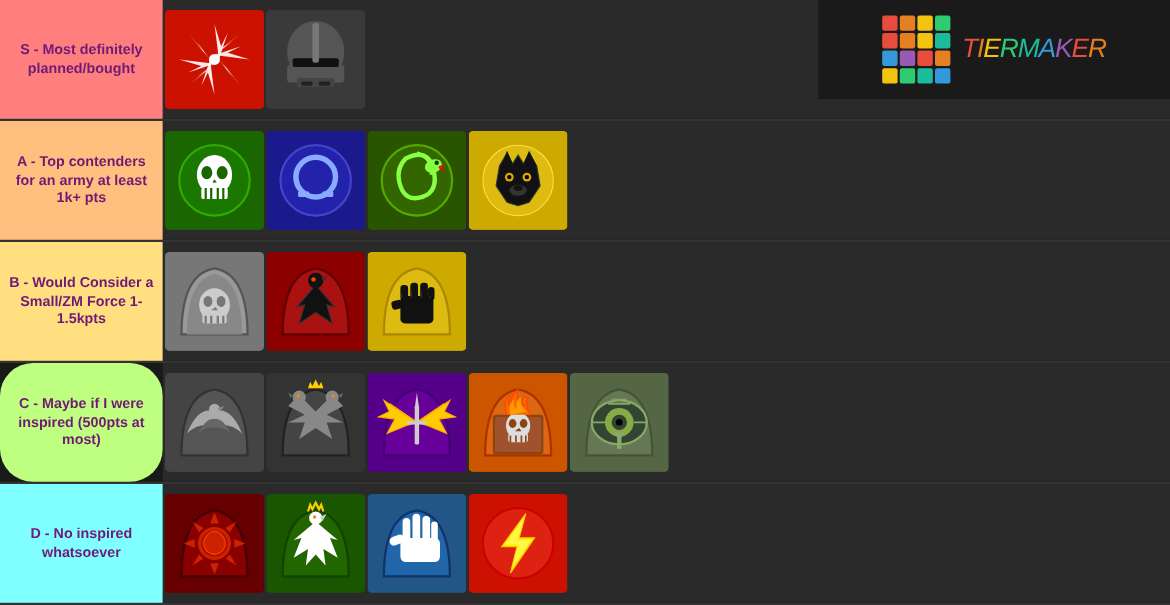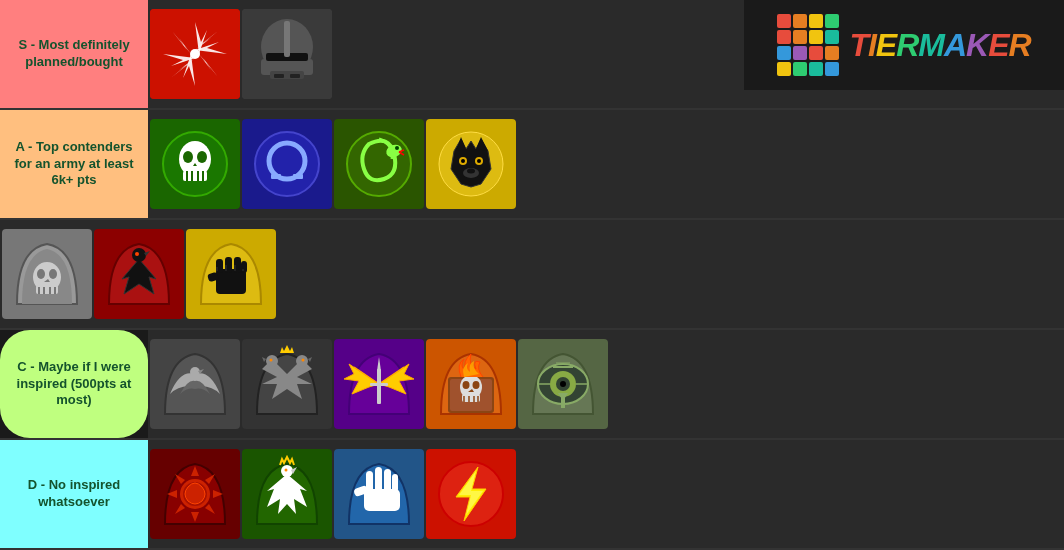--- a/index.html
+++ b/index.html
@@ -27,21 +27,21 @@
 
     .tier-label {
       width: 148px;
       min-width: 148px;
       display: flex;
       align-items: center;
       justify-content: center;
       text-align: center;
       font-size: 13px;
       font-weight: bold;
-      color: #14532d;
+      color: #701a75;
       padding: 6px;
       line-height: 1.3;
     }
 
     .tier-s .tier-label { background: #ff7f7f; }
     .tier-a .tier-label { background: #ffbf7f; }
     .tier-b .tier-label { background: #ffdf7f; }
     .tier-c .tier-label { background: #bfff7f; border-radius: 30px; }
     .tier-d .tier-label { background: #7fffff; }
 
@@ -89,22 +89,22 @@
       grid-template-columns: repeat(4, 14px);
       grid-template-rows: repeat(4, 14px);
       gap: 2px;
     }
 
     .logo-cell {
       border-radius: 2px;
     }
 
     .tiermaker-text {
-      font-size: 32px;
-      font-weight: 700;
+      font-size: 24px;
+      font-weight: 400;
       color: white;
       letter-spacing: -1px;
       text-transform: uppercase;
       font-style: italic;
     }
 
     
     .item-s1 { background: #cc0000; }
     .item-s2 { background: #444; }
 
@@ -182,21 +182,21 @@
           <div class="logo-cell" style="background:#3498db"></div>
         </div>
         <div class="tiermaker-text">
           <span class="tm-t">T</span><span style="color:#e67e22">i</span><span style="color:#f1c40f">E</span><span style="color:#2ecc71">R</span><span style="color:#1abc9c">M</span><span style="color:#3498db">A</span><span style="color:#9b59b6">K</span><span style="color:#e74c3c">E</span><span style="color:#e67e22">R</span>
         </div>
       </div>
     </div>
   </div>
 
   <div class="tier-row tier-a">
-    <div class="tier-label">A - Top contenders for an army at least 6k+ pts</div>
+    <div class="tier-label">A - Top contenders for an army at least 1k+ pts</div>
     <div class="tier-items">
 
       <div class="tier-item">
         <svg class="icon-svg" viewBox="0 0 90 90" xmlns="http://www.w3.org/2000/svg">
           <rect width="90" height="90" fill="#1a6600"></rect>
           <circle cx="45" cy="45" r="32" fill="#1a7700" stroke="#33aa00" stroke-width="2"></circle>
 
           <ellipse cx="45" cy="40" rx="16" ry="18" fill="white"></ellipse>
           <rect x="33" y="52" width="24" height="10" rx="2" fill="white"></rect>
 
@@ -254,20 +254,21 @@
           <circle cx="53" cy="42" r="2" fill="#000"></circle>
 
           <ellipse cx="45" cy="54" rx="8" ry="5" fill="#333"></ellipse>
           <ellipse cx="45" cy="52" rx="4" ry="2.5" fill="#111"></ellipse>
         </svg>
       </div>
     </div>
   </div>
 
   <div class="tier-row tier-b">
+    <div class="tier-label">B - Would Consider a Small/ZM Force 1-1.5kpts</div>
     <div class="tier-items">
 
       <div class="tier-item">
         <svg class="icon-svg" viewBox="0 0 90 90" xmlns="http://www.w3.org/2000/svg">
           <rect width="90" height="90" fill="#777777"></rect>
 
           <path d="M15,75 Q15,20 45,15 Q75,20 75,75Z" fill="#999" stroke="#555" stroke-width="2"></path>
           <path d="M20,75 Q20,25 45,20 Q70,25 70,75Z" fill="#888"></path>
 
           <ellipse cx="45" cy="48" rx="14" ry="15" fill="#ccc"></ellipse>

